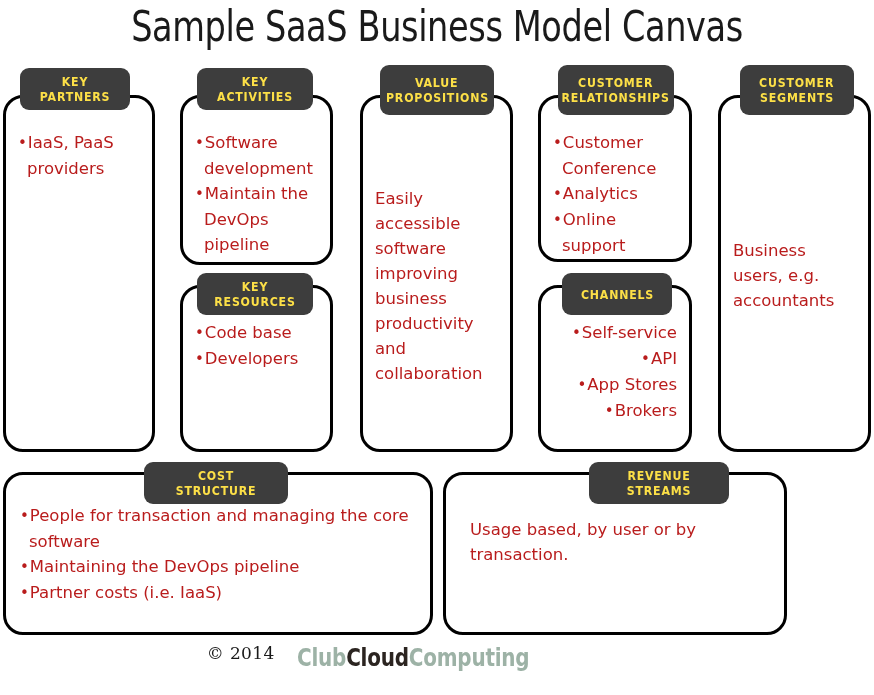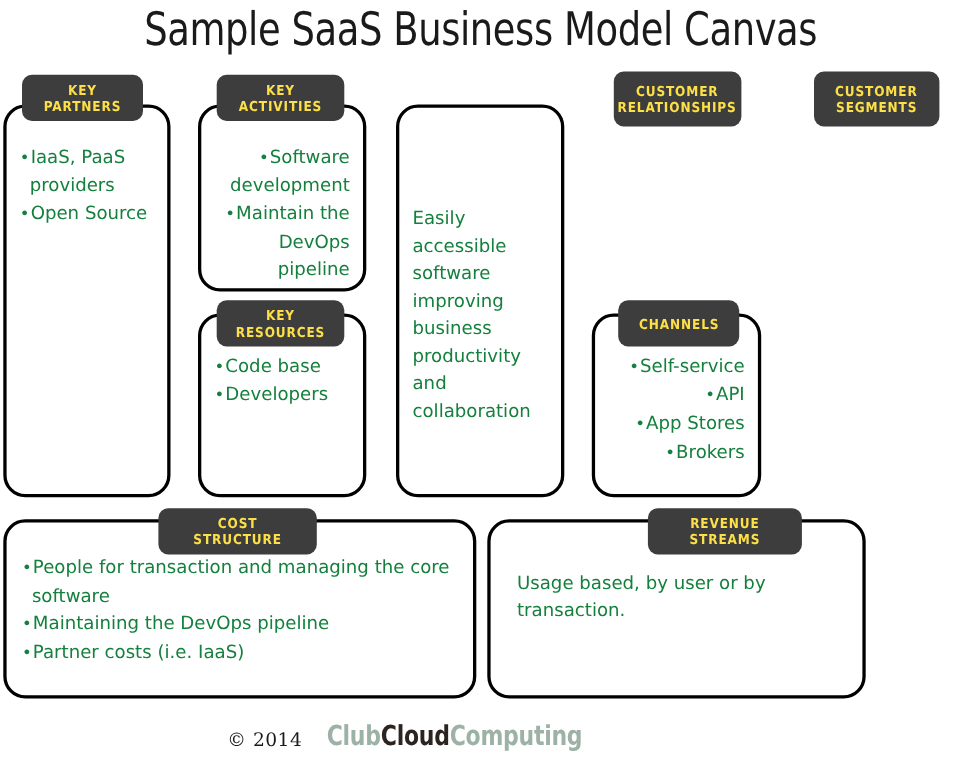--- a/index.html
+++ b/index.html
@@ -45,21 +45,21 @@
   }
   .block-body {
     position: absolute;
     box-sizing: border-box;
     left: 0;
     right: 0;
     padding: 0 12px;
     font-family: "DejaVu Sans", sans-serif;
     font-size: 16.5px;
     line-height: 25px;
-    color: #15803d;
+    color: #b91c1c;
   }
   .block-body ul {
     margin: 0;
     padding: 0;
     list-style: none;
   }
   .block-body li {
     margin: 0;
     padding: 0;
     text-indent: -9px;
@@ -99,21 +99,21 @@
   }
 
   
   .footer {
     position: absolute;
     left: 0;
     top: 643px;
     width: 794px;
     height: 40px;
     display: flex;
-    align-items: flex-end;
+    align-items: flex-start;
     justify-content: center;
     gap: 22px;
   }
   .copyright {
     font-family: "DejaVu Serif", serif;
     font-size: 17px;
     color: #1a1a1a;
     letter-spacing: 0.4px;
   }
   .logo {
@@ -132,30 +132,29 @@
 <body>
 
 <div id="canvas-root">
 
   <div class="canvas-title">Sample SaaS Business Model Canvas</div>
 
   <div class="block" style="left:3px; top:95px; width:152px; height:357px;">
     <div class="block-body" style="top:32px;">
       <ul>
         <li>IaaS, PaaS providers</li>
-        <li>Open Source</li>
       </ul>
     </div>
   </div>
   <div class="badge" style="left:20px; top:68px; width:110px; height:42px;">
     <span>KEY PARTNERS</span>
   </div>
 
   <div class="block" style="left:180px; top:95px; width:153px; height:170px;">
-    <div class="block-body" style="top:32px;text-align:right;">
+    <div class="block-body" style="top:32px;">
       <ul>
         <li>Software development</li>
         <li>Maintain the DevOps pipeline</li>
       </ul>
     </div>
   </div>
   <div class="badge" style="left:197px; top:68px; width:116px; height:42px;">
     <span>KEY ACTIVITIES</span>
   </div>
 
@@ -169,40 +168,58 @@
   </div>
   <div class="badge" style="left:197px; top:273px; width:116px; height:42px;">
     <span>KEY RESOURCES</span>
   </div>
 
   <div class="block" style="left:360px; top:95px; width:153px; height:357px;">
     <div class="block-body" style="top:88px;">
       <p>Easily accessible software improving business productivity and collaboration</p>
     </div>
   </div>
-
+  <div class="badge" style="left:380px; top:65px; width:114px; height:50px; flex-direction:column;">
+    <span>VALUE</span>
+    <span>PROPOSITIONS</span>
+  </div>
+
+  <div class="block" style="left:538px; top:95px; width:154px; height:167px;">
+    <div class="block-body" style="top:32px;">
+      <ul>
+        <li>Customer Conference</li>
+        <li>Analytics</li>
+        <li>Online support</li>
+      </ul>
+    </div>
+  </div>
   <div class="badge" style="left:558px; top:65px; width:116px; height:50px; flex-direction:column;">
     <span>CUSTOMER</span>
     <span>RELATIONSHIPS</span>
   </div>
 
   <div class="block" style="left:538px; top:285px; width:154px; height:167px;">
     <div class="block-body" style="top:32px;text-align:right;">
       <ul>
         <li>Self-service</li>
         <li>API</li>
         <li>App Stores</li>
         <li>Brokers</li>
       </ul>
     </div>
   </div>
   <div class="badge" style="left:562px; top:273px; width:110px; height:42px;justify-content:center;">
     <span>CHANNELS</span>
   </div>
 
+  <div class="block" style="left:718px; top:95px; width:153px; height:357px;">
+    <div class="block-body" style="top:140px;">
+      <p>Business users, e.g. accountants</p>
+    </div>
+  </div>
   <div class="badge" style="left:740px; top:65px; width:114px; height:50px; flex-direction:column;">
     <span>CUSTOMER</span>
     <span>SEGMENTS</span>
   </div>
 
   <div class="block" style="left:3px; top:472px; width:430px; height:163px;">
     <div class="block-body" style="top:28px; padding:0 14px;">
       <ul>
         <li>People for transaction and managing the core software</li>
         <li>Maintaining the DevOps pipeline</li>

